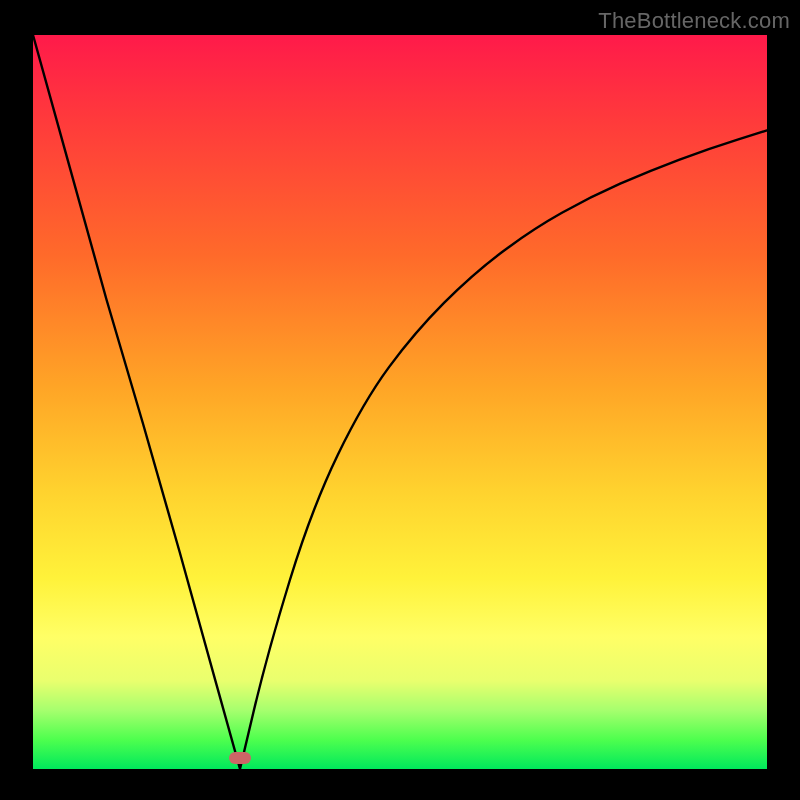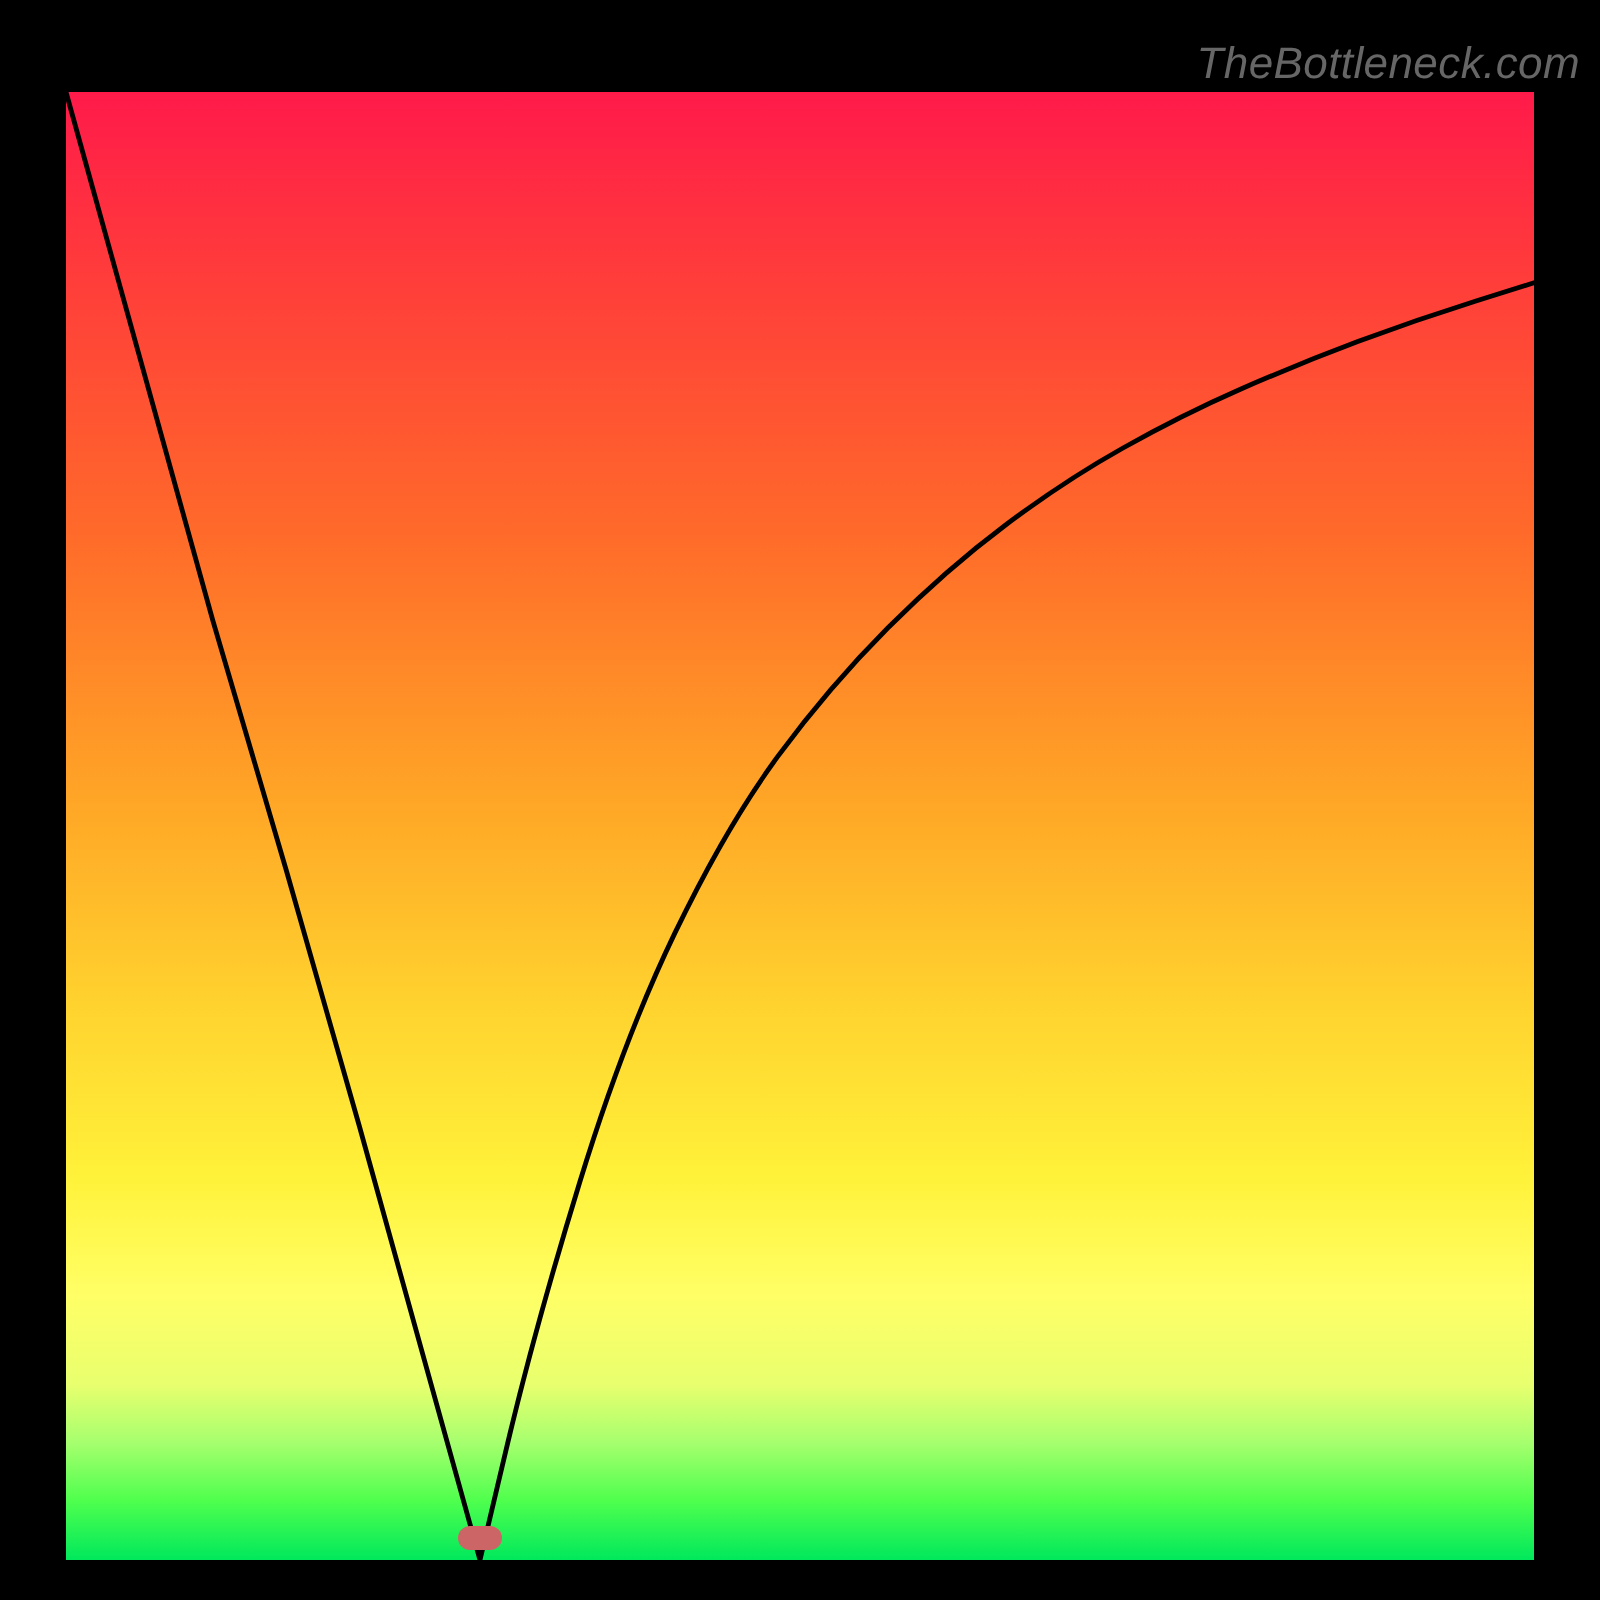--- a/index.html
+++ b/index.html
@@ -7,25 +7,24 @@
     padding: 0;
     width: 800px;
     height: 800px;
     overflow: hidden;
     background: #000;
     font-family: Arial, Helvetica, sans-serif;
   }
   .frame {
     position: absolute;
     left: 0;
-    top: 13px;
+    top: 2px;
     width: 800px;
     height: 593px;
     background: #000;
-    font-style: italic;
   }
   .plot-area {
     position: absolute;
     left: 33px;
     top: 33px;
     width: 734px;
     height: 734px;
     
     background: linear-gradient(
       to bottom,

